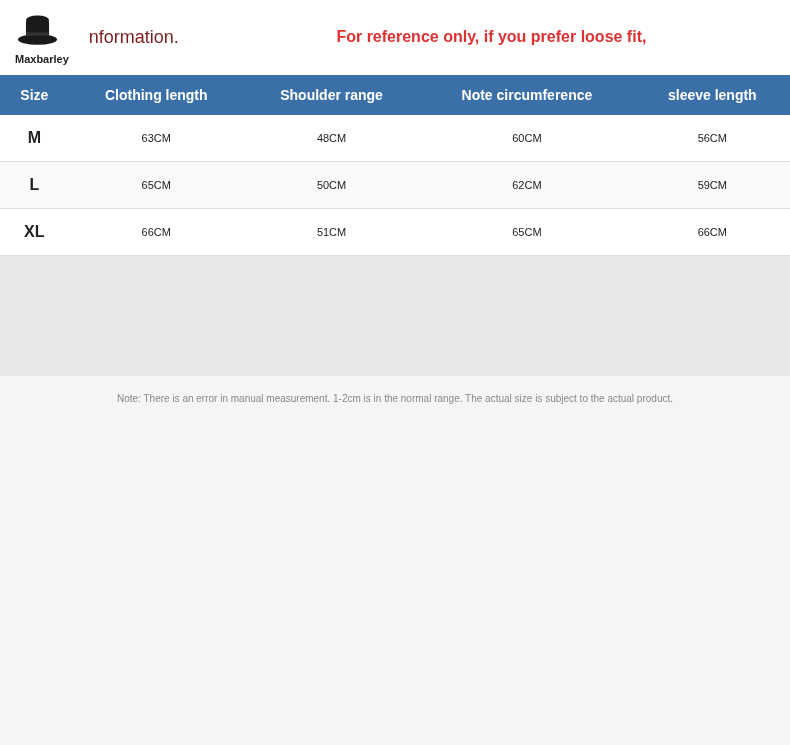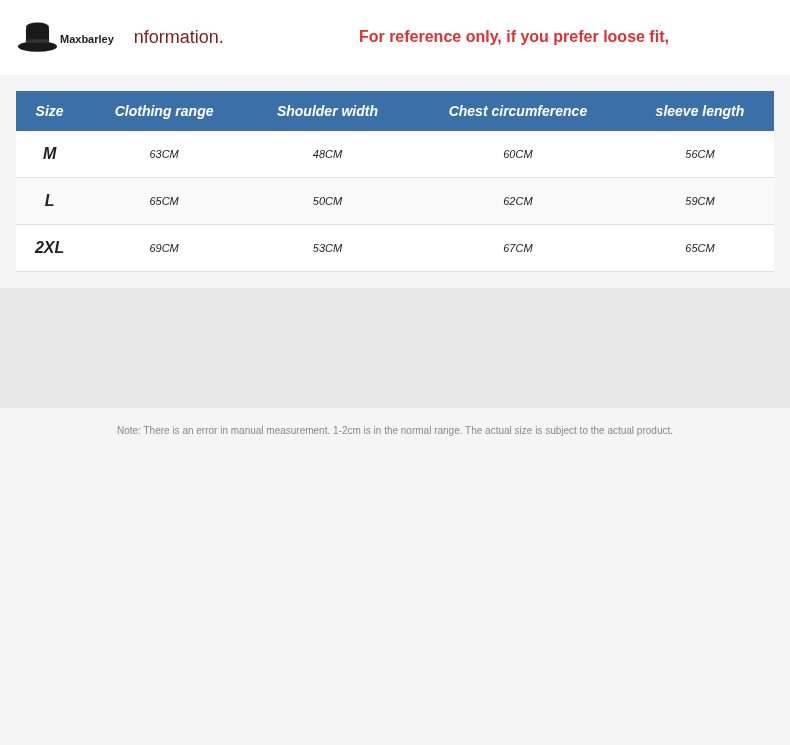--- a/index.html
+++ b/index.html
@@ -18,21 +18,22 @@
     }
     .top-bar {
       background: #ffffff;
       display: flex;
       align-items: center;
       padding: 10px 15px;
       height: 75px;
     }
     .logo-area {
       display: flex;
-      align-items: center;
+      flex-direction: column;
+      align-items: flex-start;
       margin-right: 20px;
     }
     .logo-icon {
       width: 45px;
       height: 40px;
     }
     .brand-name {
       font-size: 11px;
       font-weight: bold;
       color: #222;
@@ -46,22 +47,21 @@
     .reference-text {
       color: #e03030;
       font-size: 16px;
       font-weight: bold;
       line-height: 1.4;
       text-align: center;
       flex: 1;
     }
     .size-table-container {
       background: #6d28d9;
-      margin: 16px;
-      font-style: italic;
+      margin: 0;
     }
     table {
       width: 100%;
       border-collapse: collapse;
     }
     thead tr {
       background: #3a6fa8;
     }
     thead th {
       color: #ffffff;
@@ -133,47 +133,47 @@
     <div class="reference-text">
       <div>For reference only, if you prefer loose fit,</div>
     </div>
   </div>
 
   <div class="size-table-container">
     <table>
       <thead>
         <tr>
           <th>Size</th>
-          <th>Clothing range</th>
-          <th>Shoulder width</th>
-          <th>Chest circumference</th>
+          <th>Clothing length</th>
+          <th>Shoulder range</th>
+          <th>Note circumference</th>
           <th>sleeve length</th>
         </tr>
       </thead>
       <tbody id="table-body">
       <tr>
       <td>M</td>
       <td>63CM</td>
       <td>48CM</td>
       <td>60CM</td>
       <td>56CM</td>
     </tr>
           <tr>
       <td>L</td>
       <td>65CM</td>
       <td>50CM</td>
       <td>62CM</td>
       <td>59CM</td>
     </tr>
           <tr>
-      <td>2XL</td>
-      <td>69CM</td>
-      <td>53CM</td>
-      <td>67CM</td>
+      <td>XL</td>
+      <td>66CM</td>
+      <td>51CM</td>
       <td>65CM</td>
+      <td>66CM</td>
     </tr>
         </tbody>
     </table>
   </div>
 
   <div class="bottom-section"></div>
 
   <div class="note-section">
     <span class="note-text">Note: There is an error in manual measurement. 1-2cm is in the normal range. The actual size is subject to the actual product.</span>
   </div>

